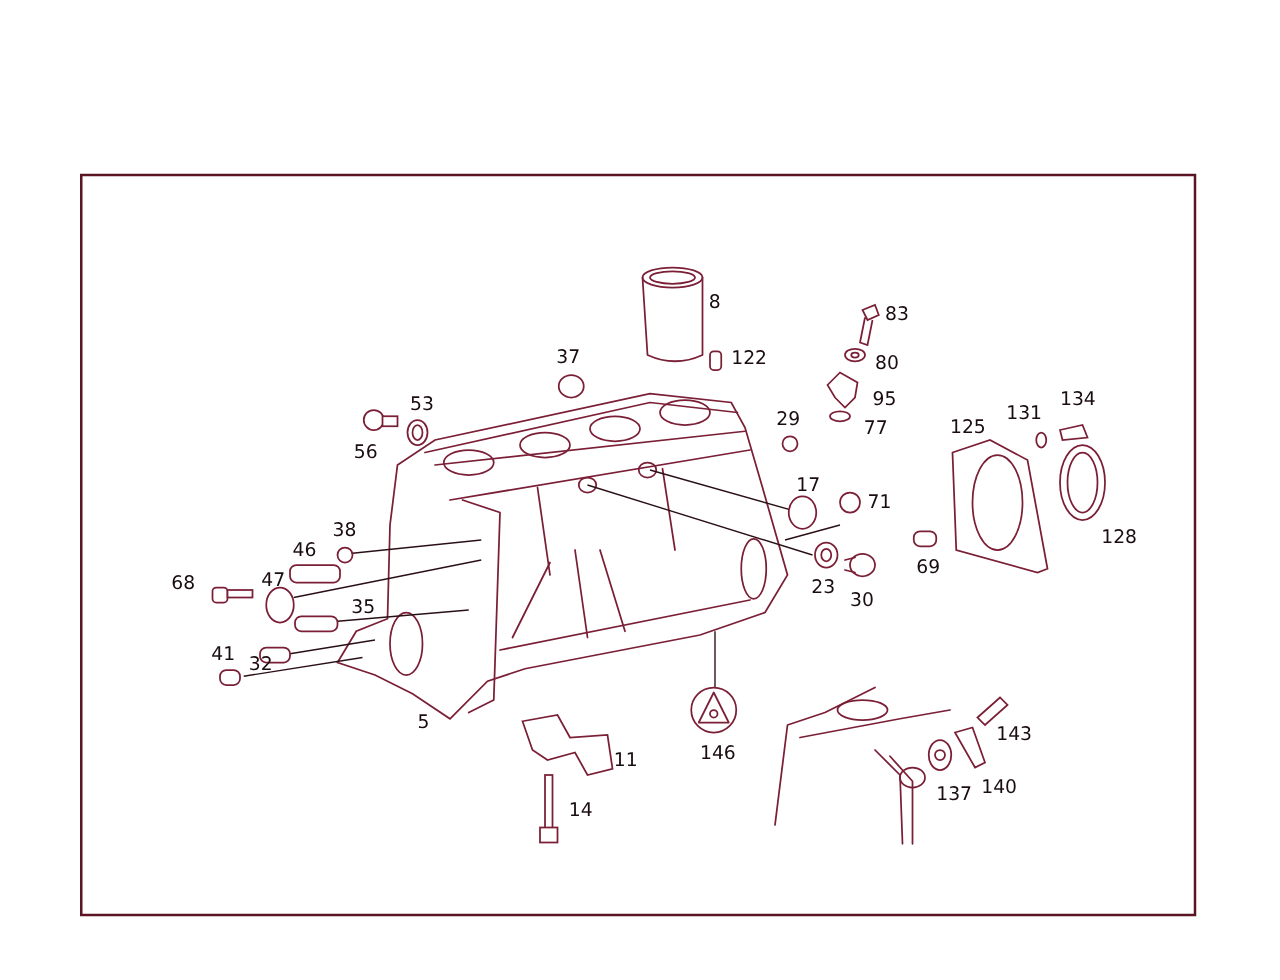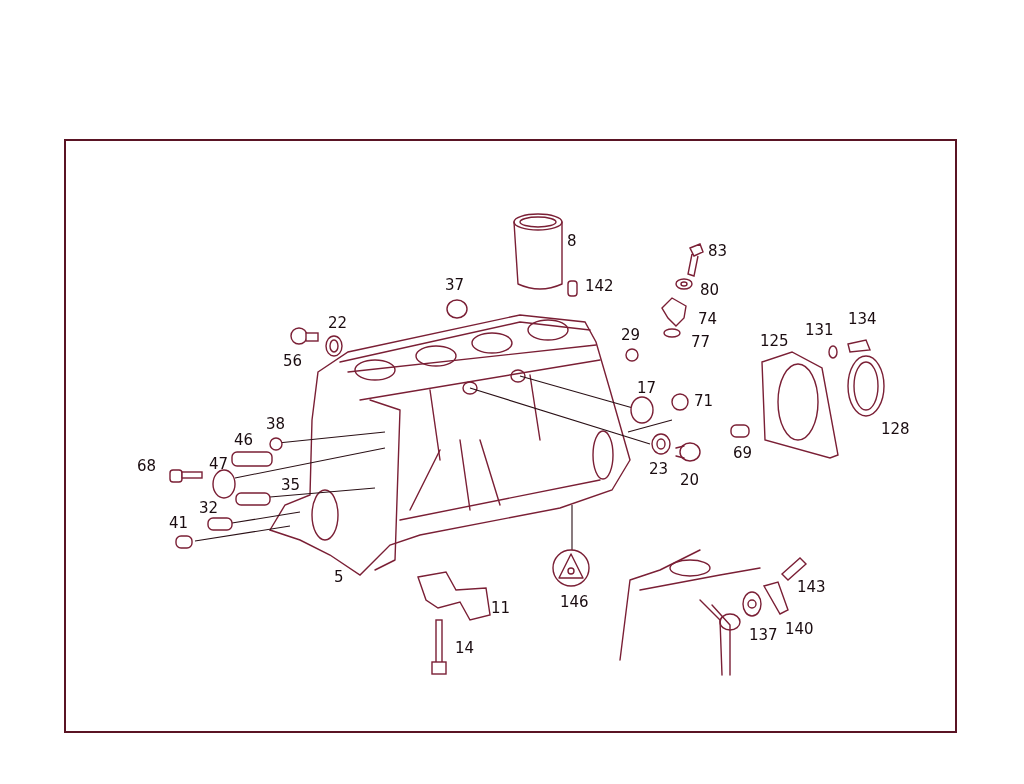--- a/index.html
+++ b/index.html
@@ -151,44 +151,44 @@
     </g>
   <g>
       <path class="pt" d="M764 586 L778 582 L788 610 L780 614 Z"></path>
     </g>
   <g>
       <path class="pt" d="M782 574 L800 558 L806 564 L788 580 Z"></path>
     </g>
 </svg>
 
 <span class="lbl" style="left:567px;top:234px">8</span>
-<span class="lbl" style="left:585px;top:279px">142</span>
+<span class="lbl" style="left:585px;top:279px">122</span>
 <span class="lbl" style="left:445px;top:278px">37</span>
 <span class="lbl" style="left:708px;top:244px">83</span>
 <span class="lbl" style="left:700px;top:283px">80</span>
-<span class="lbl" style="left:698px;top:312px">74</span>
+<span class="lbl" style="left:698px;top:312px">95</span>
 <span class="lbl" style="left:691px;top:335px">77</span>
 <span class="lbl" style="left:621px;top:328px">29</span>
-<span class="lbl" style="left:328px;top:316px">22</span>
+<span class="lbl" style="left:328px;top:316px">53</span>
 <span class="lbl" style="left:283px;top:354px">56</span>
 <span class="lbl" style="left:637px;top:381px">17</span>
 <span class="lbl" style="left:694px;top:394px">71</span>
 <span class="lbl" style="left:760px;top:334px">125</span>
 <span class="lbl" style="left:805px;top:323px">131</span>
 <span class="lbl" style="left:848px;top:312px">134</span>
 <span class="lbl" style="left:881px;top:422px">128</span>
 <span class="lbl" style="left:733px;top:446px">69</span>
 <span class="lbl" style="left:649px;top:462px">23</span>
-<span class="lbl" style="left:680px;top:473px">20</span>
+<span class="lbl" style="left:680px;top:473px">30</span>
 <span class="lbl" style="left:266px;top:417px">38</span>
 <span class="lbl" style="left:234px;top:433px">46</span>
 <span class="lbl" style="left:137px;top:459px">68</span>
 <span class="lbl" style="left:209px;top:457px">47</span>
 <span class="lbl" style="left:281px;top:478px">35</span>
-<span class="lbl" style="left:199px;top:501px">32</span>
+<span class="lbl" style="left:199px;top:524px">32</span>
 <span class="lbl" style="left:169px;top:516px">41</span>
 <span class="lbl" style="left:334px;top:570px">5</span>
 <span class="lbl" style="left:491px;top:601px">11</span>
 <span class="lbl" style="left:560px;top:595px">146</span>
 <span class="lbl" style="left:455px;top:641px">14</span>
 <span class="lbl" style="left:797px;top:580px">143</span>
 <span class="lbl" style="left:785px;top:622px">140</span>
 <span class="lbl" style="left:749px;top:628px">137</span>
 
 </body></html>

